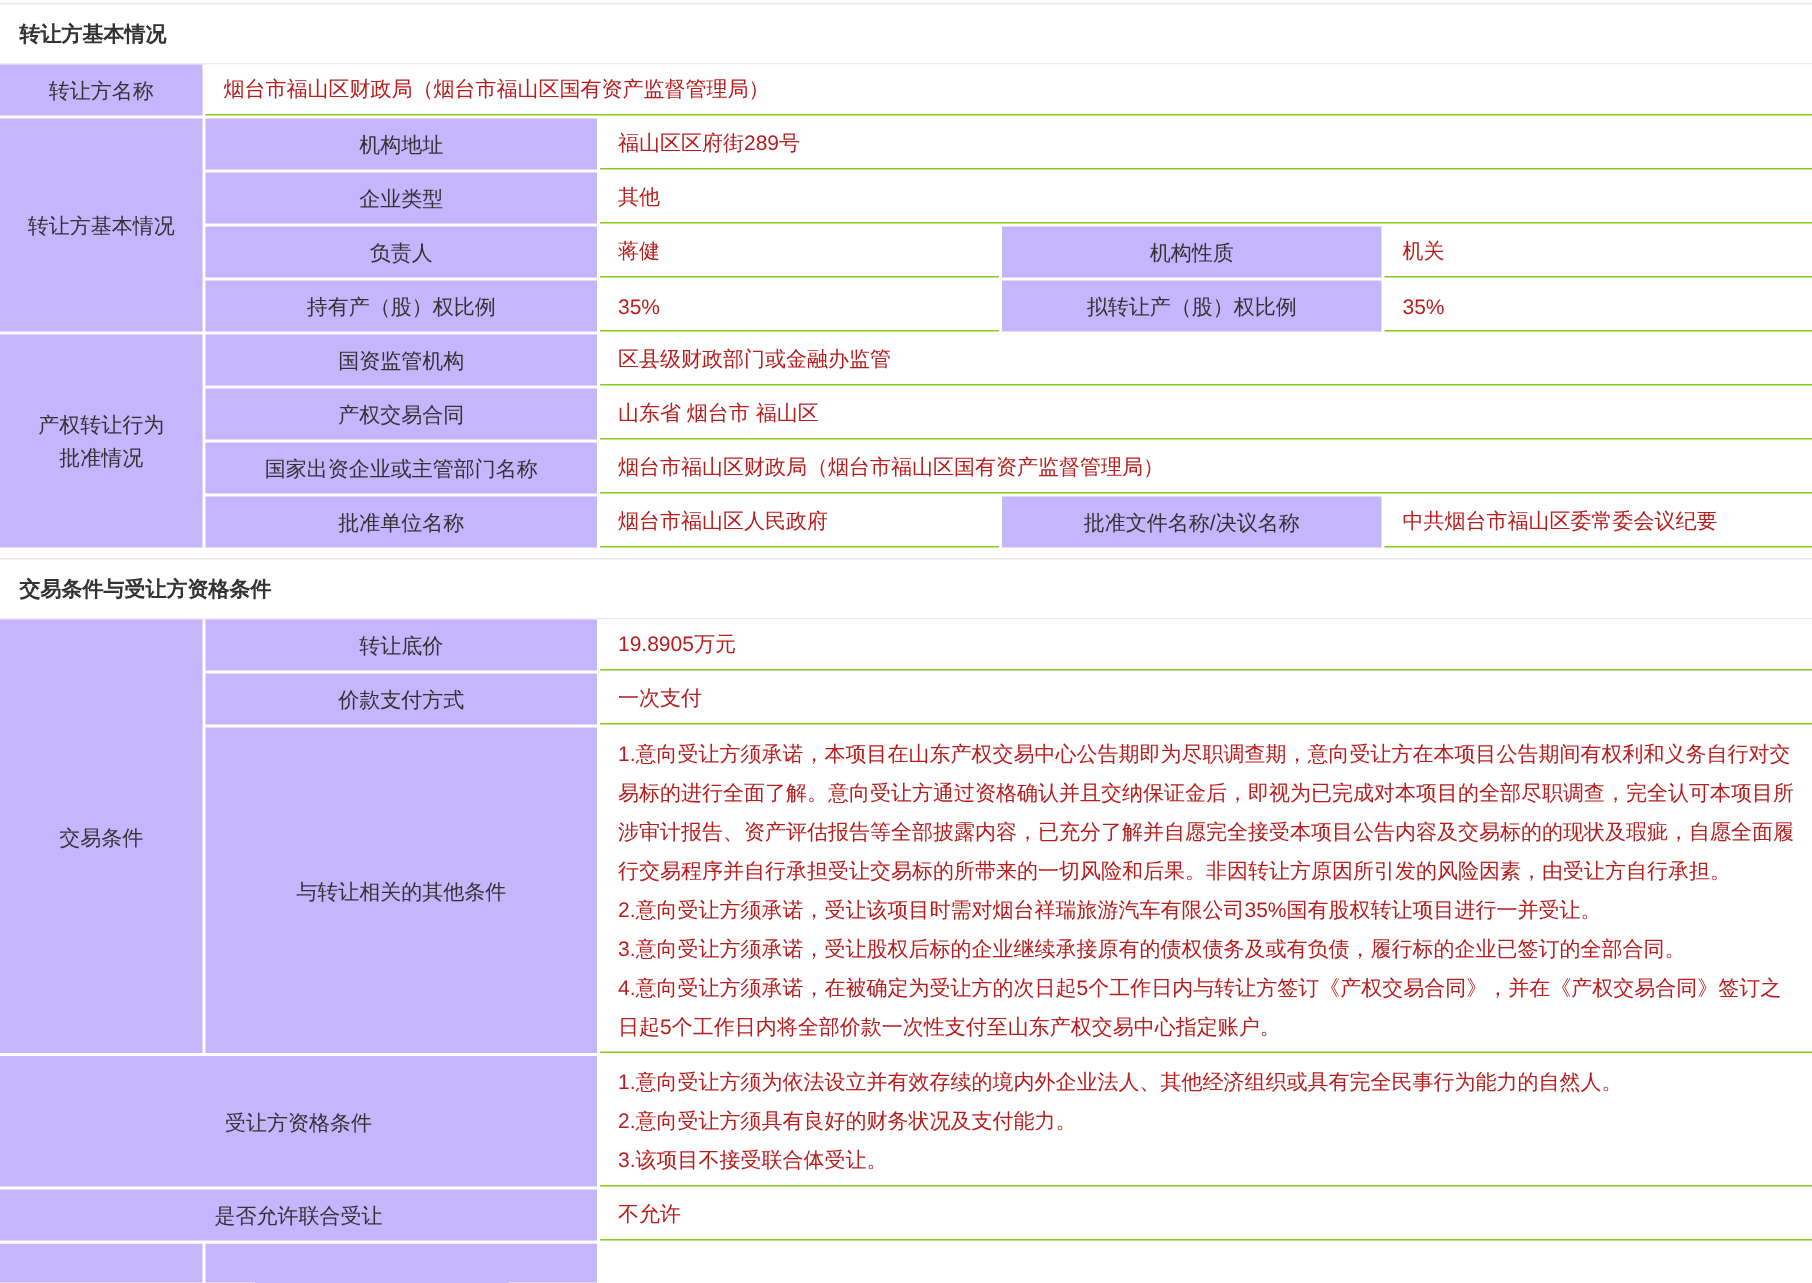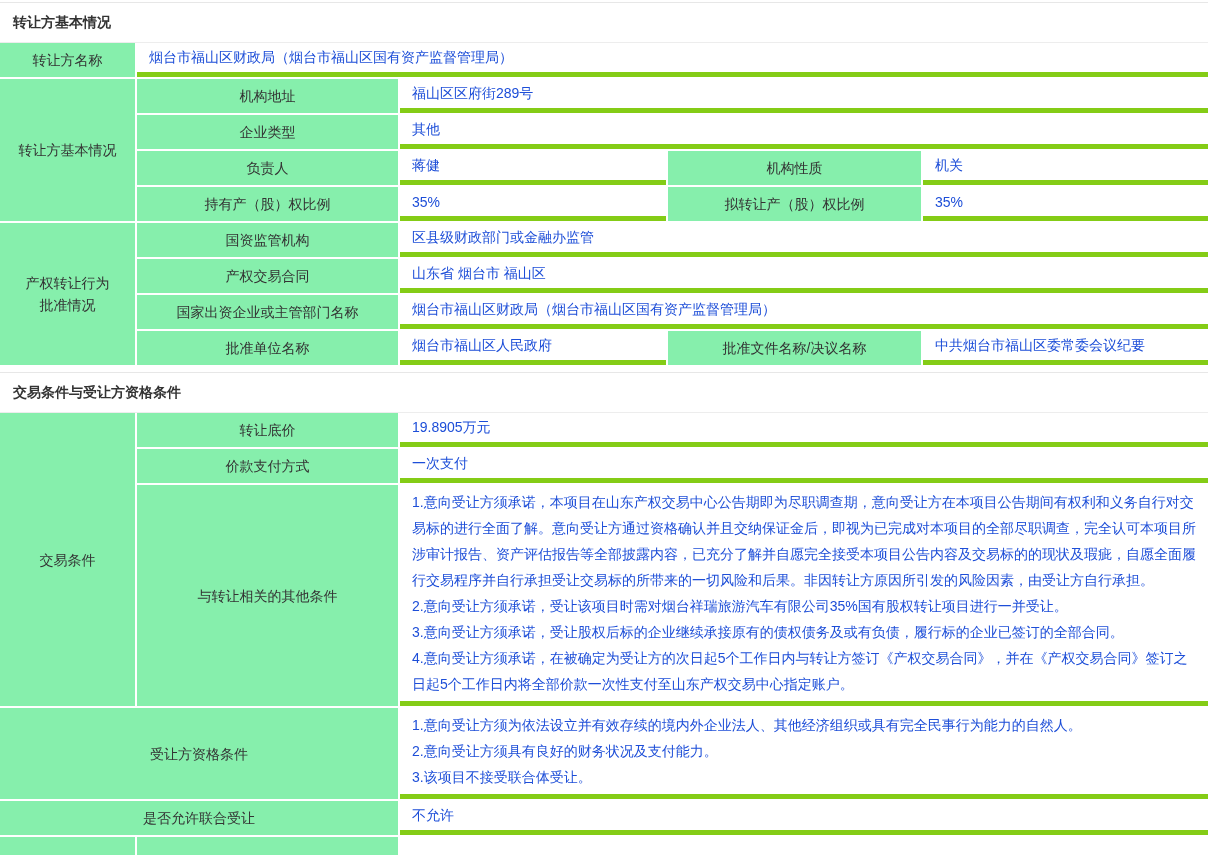--- a/index.html
+++ b/index.html
@@ -40,43 +40,43 @@
   .group-block {
     display: flex;
     gap: 2px;
     margin-bottom: 2px;
     align-items: stretch;
   }
   .rows-col { flex: 1; display: flex; flex-direction: column; }
   .rows-col .row:last-child { margin-bottom: 0; }
 
   .cell-label {
-    background: #86efac;
+    background: #c4b5fd;
     display: flex;
     align-items: center;
     justify-content: center;
     text-align: center;
     color: #333;
     white-space: pre-line;
     line-height: 22px;
   }
   .c1 { width: 135px; flex: 0 0 135px; }
   .c2 { width: 261px; flex: 0 0 261px; }
   .c4 { width: 253px; flex: 0 0 253px; }
   .c12 { width: 398px; flex: 0 0 398px; }
 
   .cell-value {
     background: #ffffff;
     flex: 1;
     display: flex;
     align-items: center;
     padding: 0 12px;
-    border-bottom: 5px solid #84cc16;
+    border-bottom: 1px solid #84cc16;
     box-sizing: border-box;
-    color: #1d4ed8;
+    color: #b91c1c;
   }
   .cell-value.fixed { flex: 0 0 266px; width: 266px; padding: 0; }
   .cell-value.fixed .inner-pad { padding: 0 12px; }
   .cell-value.multiline {
     align-items: flex-start;
     padding-top: 4px;
     padding-bottom: 4px;
   }
   .multiline-text {
     white-space: pre-line;

